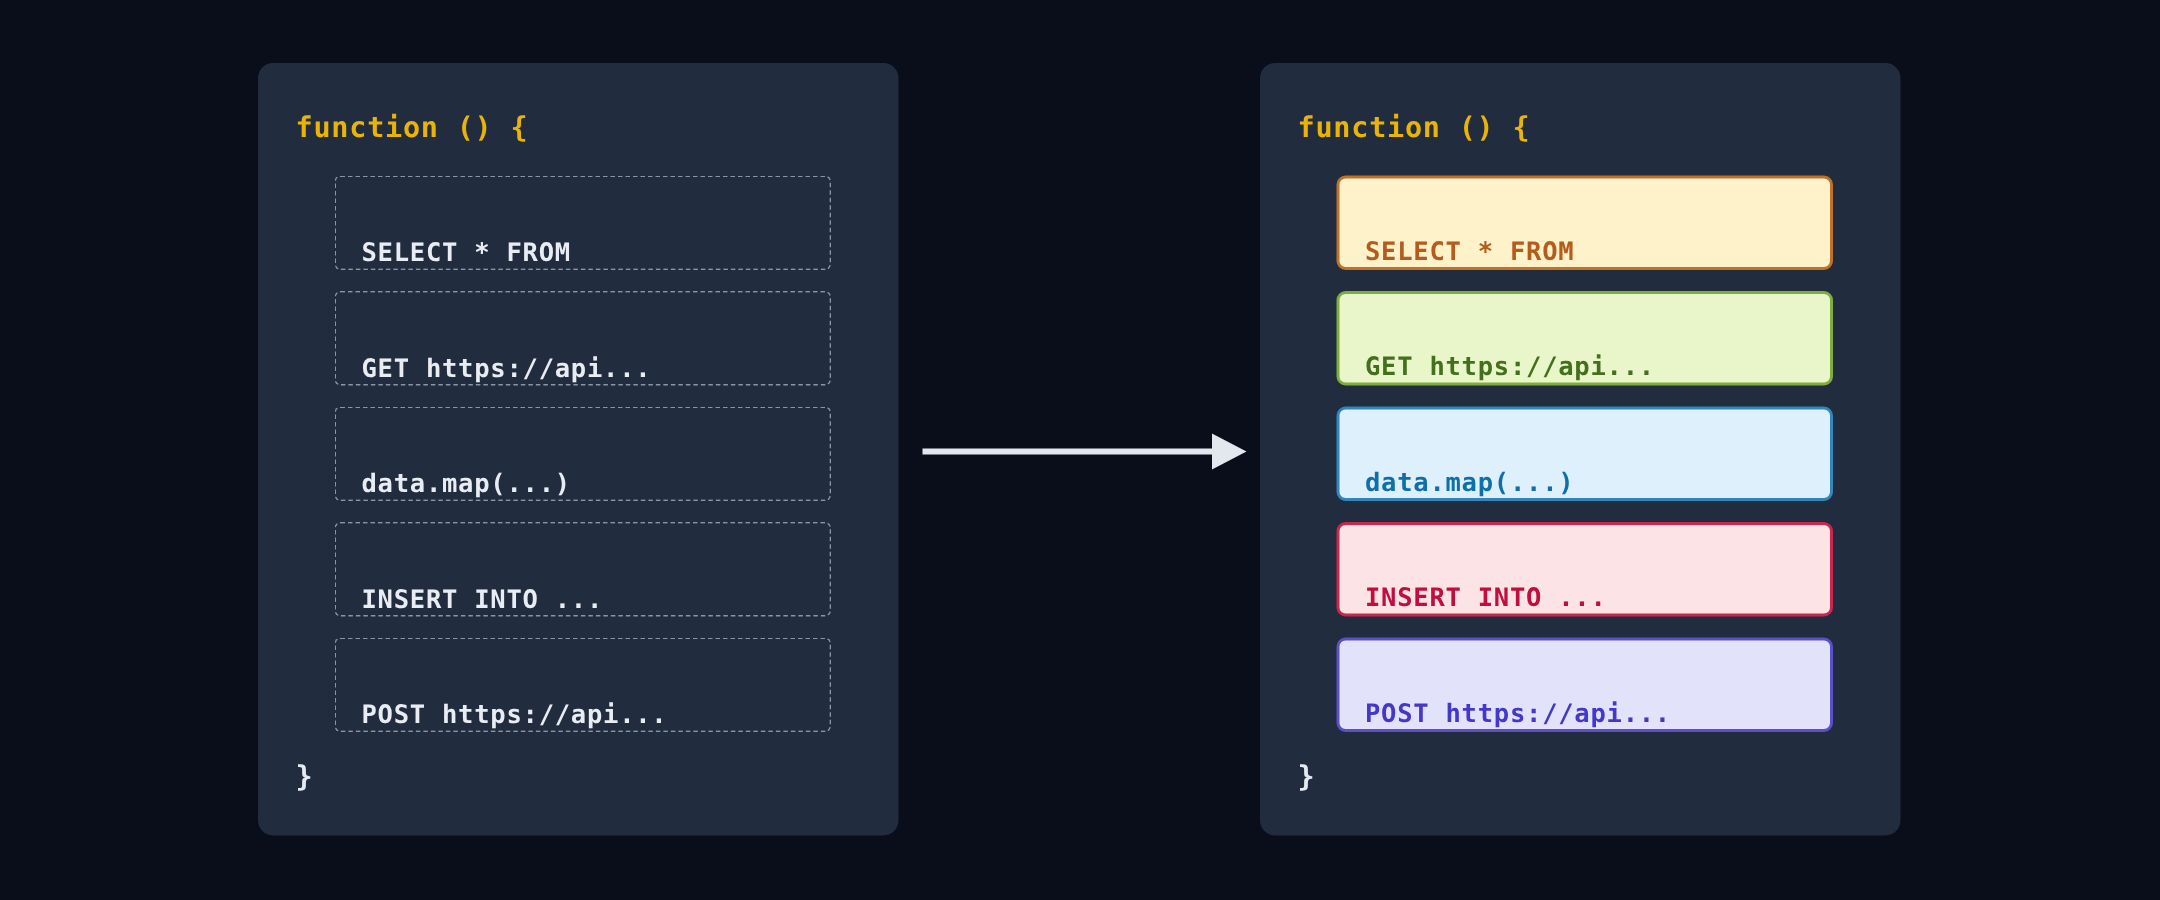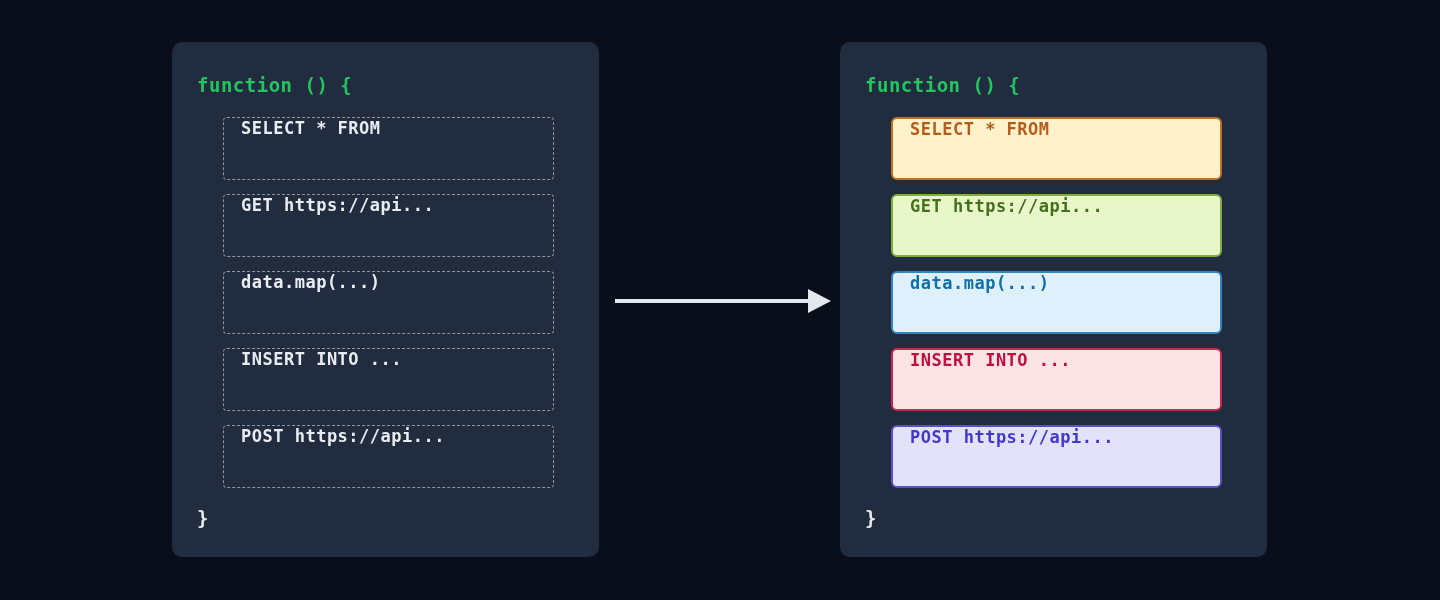--- a/index.html
+++ b/index.html
@@ -23,21 +23,21 @@
   }
   .panel-before { left: 172px; }
   .panel-after  { left: 840px; }
   .fn-header {
     position: absolute;
     left: 25px;
     top: 31px;
     font-size: 19px;
     line-height: 24px;
     font-weight: bold;
-    color: #22c55e;
+    color: #eab308;
     letter-spacing: 0.5px;
     white-space: pre;
   }
   .fn-footer {
     position: absolute;
     left: 25px;
     top: 464px;
     font-size: 19px;
     line-height: 24px;
     font-weight: bold;
@@ -49,21 +49,21 @@
     top: 75px;
     width: 331px;
     display: flex;
     flex-direction: column;
     gap: 14px;
   }
   .code-block {
     height: 63px;
     width: 331px;
     display: flex;
-    align-items: flex-start;
+    align-items: flex-end;
     padding-left: 17px;
     font-size: 17px;
     font-weight: bold;
     letter-spacing: 0.5px;
     white-space: pre;
   }
   .code-block.dashed {
     border: 1.5px dashed #8b95a6;
     border-radius: 4px;
     color: #e9edf3;

